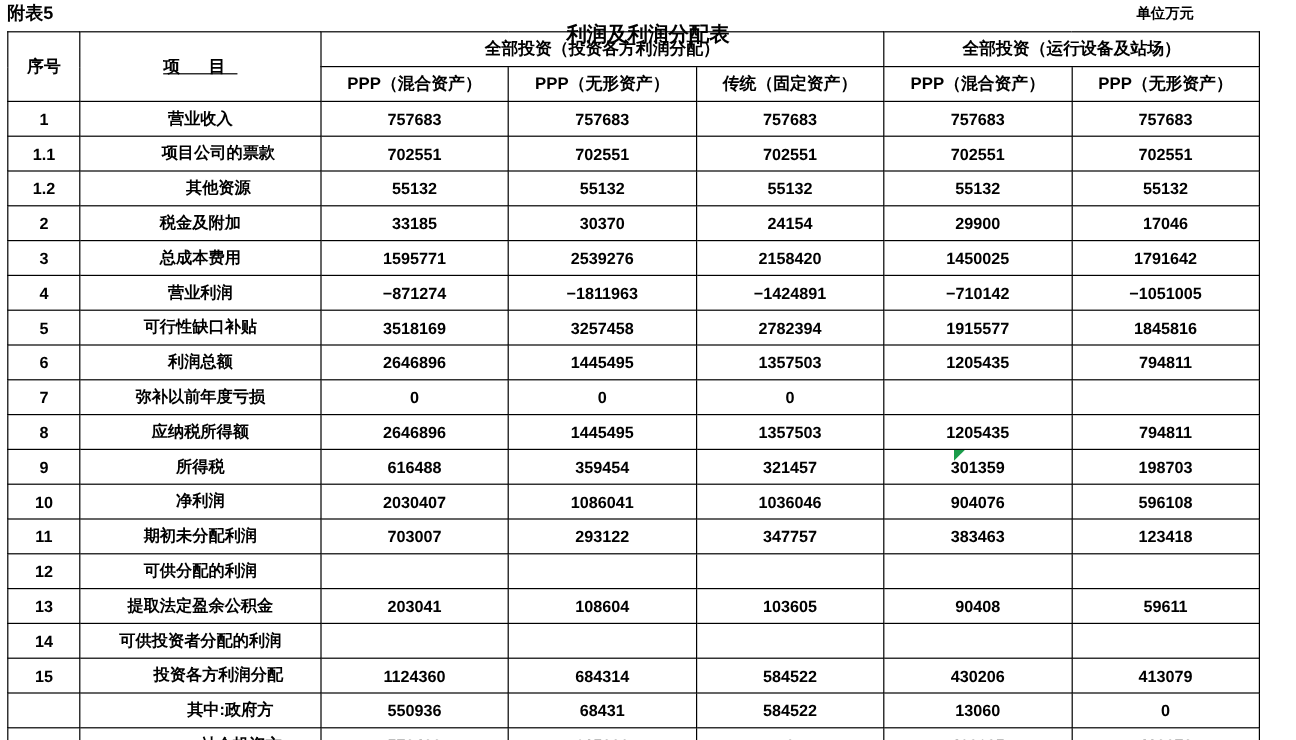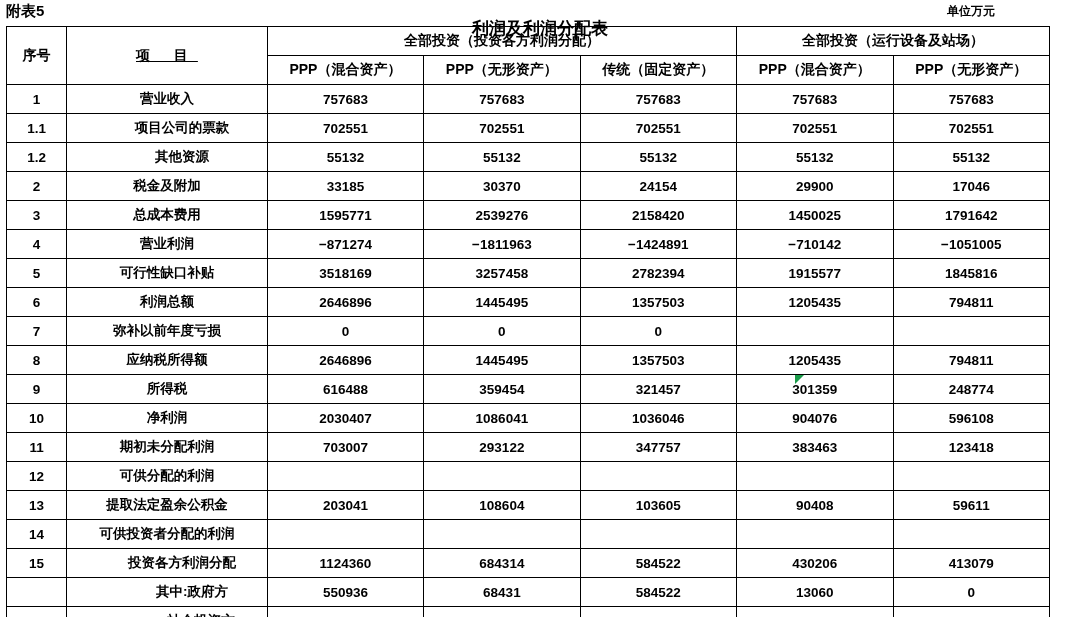--- a/index.html
+++ b/index.html
@@ -226,21 +226,21 @@
           <td class="num">1205435</td>
           <td class="num">794811</td>
         </tr>
         <tr>
           <td>9</td>
           <td class="item-cell">所得税</td>
           <td class="num">616488</td>
           <td class="num">359454</td>
           <td class="num">321457</td>
           <td class="num">301359</td>
-          <td class="num">248774</td>
+          <td class="num">198703</td>
         </tr>
         <tr>
           <td>10</td>
           <td class="item-cell">净利润</td>
           <td class="num">2030407</td>
           <td class="num">1086041</td>
           <td class="num">1036046</td>
           <td class="num">904076</td>
           <td class="num">596108</td>
         </tr>

